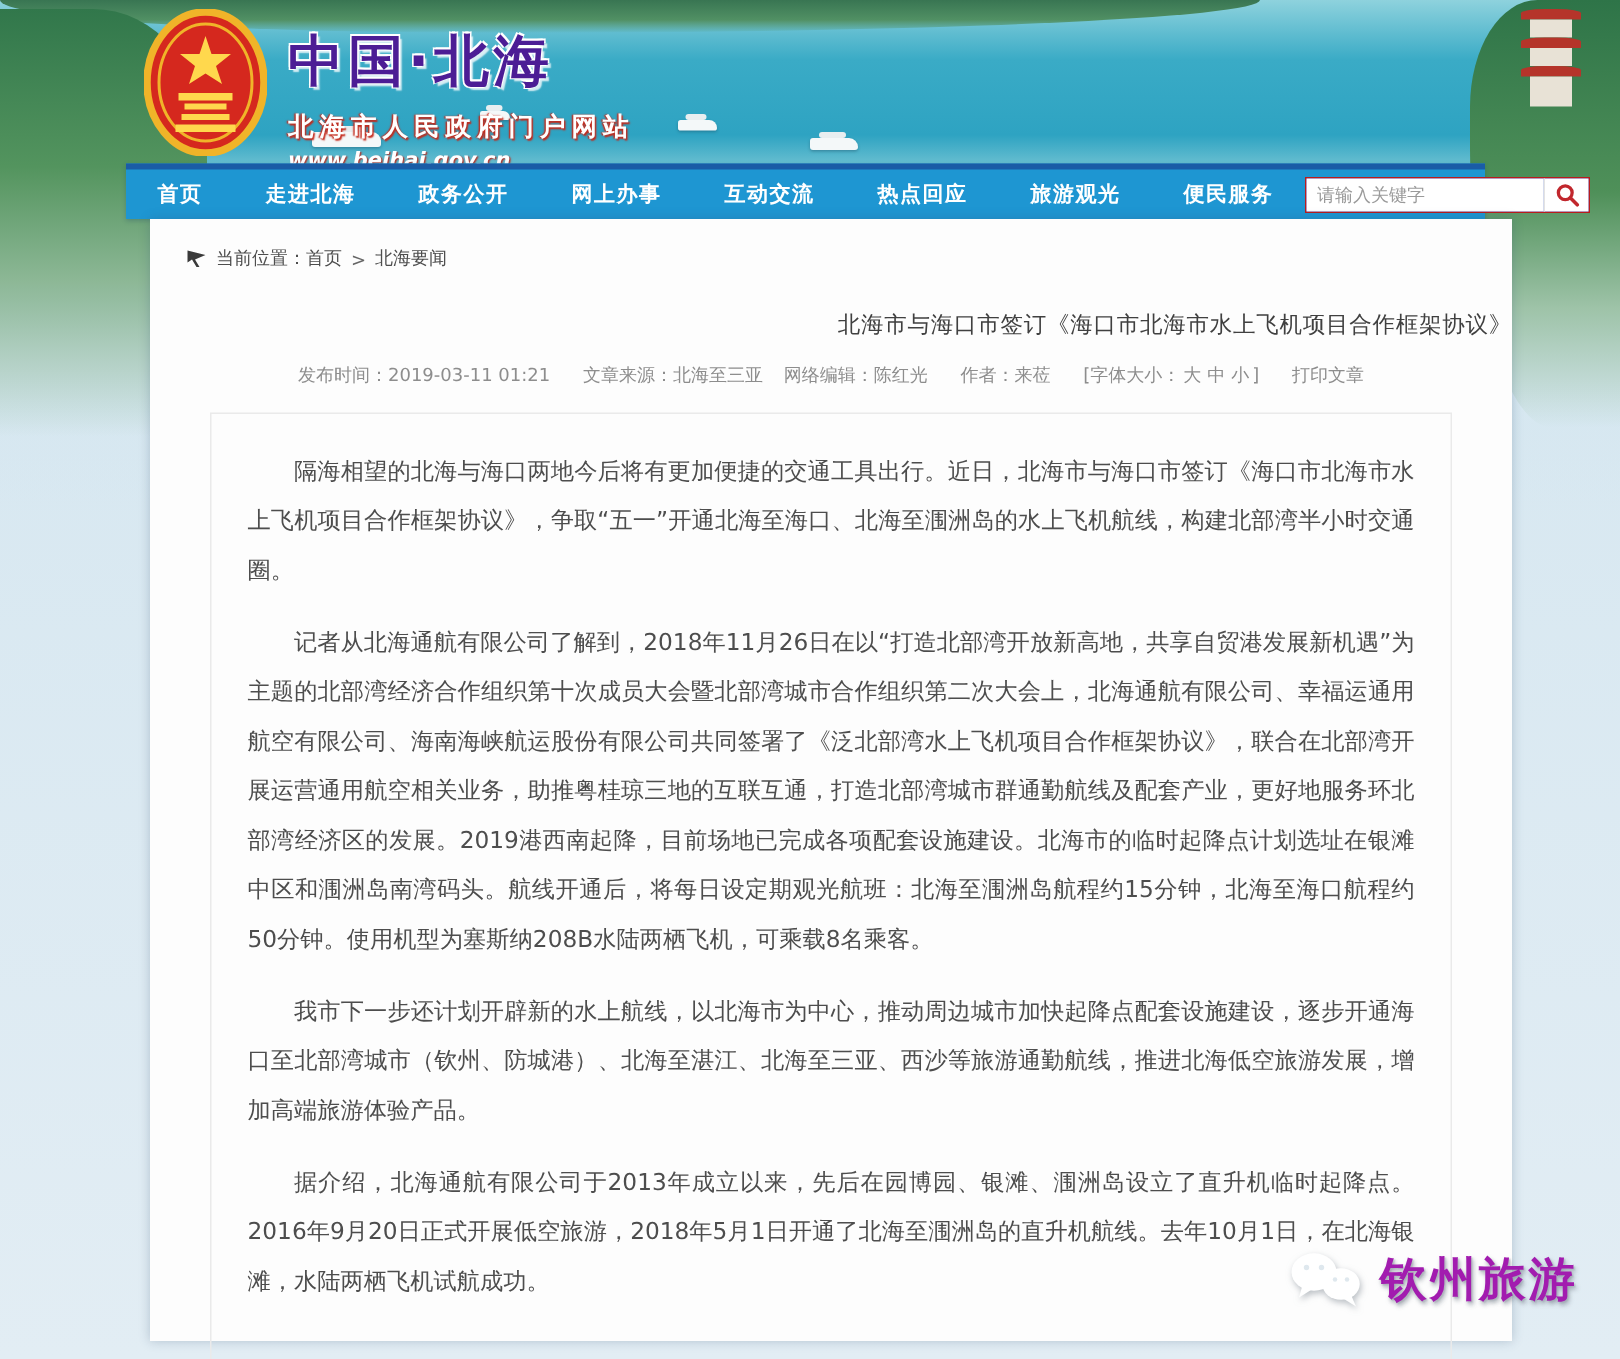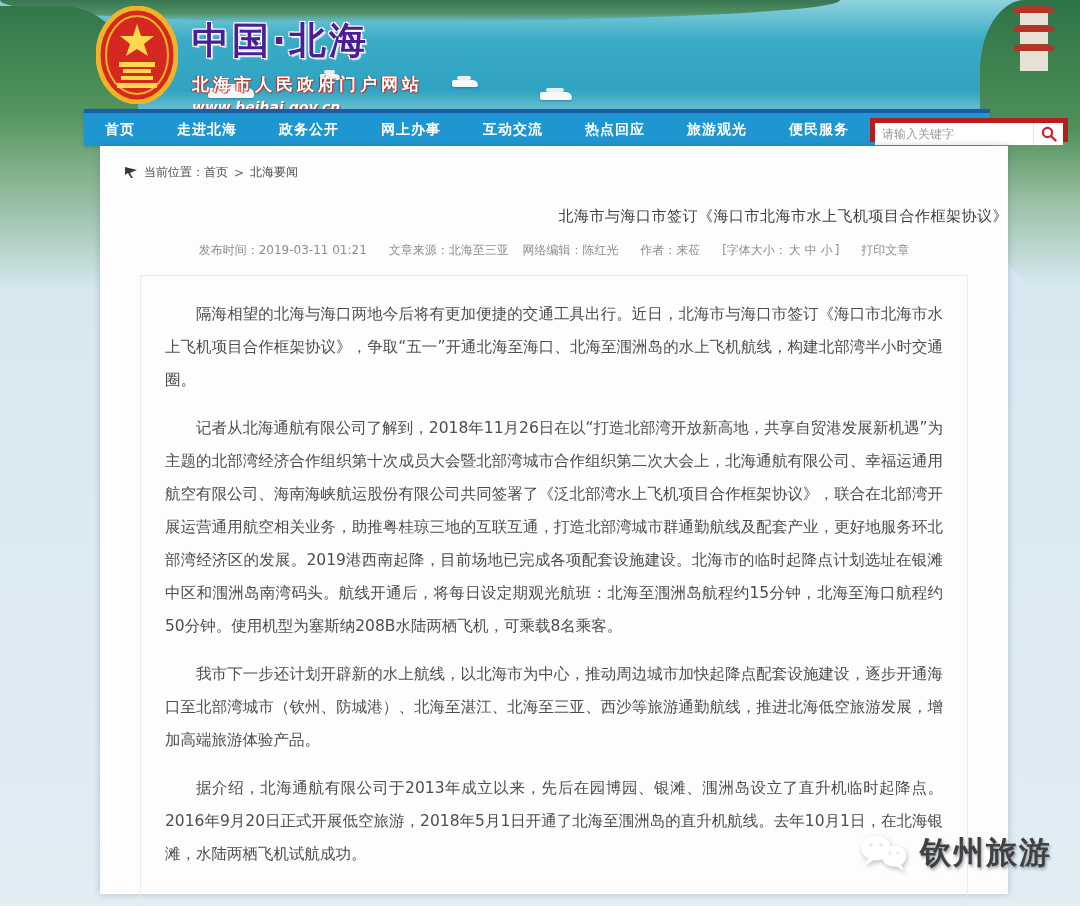--- a/index.html
+++ b/index.html
@@ -37,21 +37,21 @@
   .site-url { margin-top:3px; font-size:14px; font-weight:bold; font-style:italic; color:#fff;
     text-shadow:1px 1px 1px rgba(190,35,20,.85); }
 
   
   .nav { position:absolute; left:84px; top:109px; width:906px; height:37px;
     background:#1e96d2; border-top:4px solid #1a5ca6; display:flex; align-items:center;
     box-shadow:0 1px 3px rgba(20,60,100,.25); }
   .nav-item { color:#fff; font-size:14px; font-weight:bold; letter-spacing:1px;
     padding:0 21px; cursor:pointer; white-space:nowrap; }
   .search-box { margin-left:auto; margin-right:10px; display:flex; height:24px; background:#1d4ed8;
-    border:5px solid #b91c1c; }
+    border:1px solid #b91c1c; }
   .search-input { border:none; outline:none; width:158px; height:22px; font-size:12px; padding:0 7px; color:#444; }
   .search-input::placeholder { color:#9a9a9a; }
   .search-btn { width:30px; height:22px; background:#fff; border:none; border-left:1px solid #e3e3e3;
     display:flex; align-items:center; justify-content:center; cursor:pointer; }
 
   
   .page { position:absolute; left:100px; top:146px; width:908px; height:748px; background:#fdfdfd;
     box-shadow:0 0 7px rgba(50,80,110,.28); padding:18px 0 0 0; }
   .breadcrumb { display:flex; align-items:center; padding-left:24px; font-size:12px; color:#4d4d4d; }
   .breadcrumb .crumb { color:#4d4d4d; cursor:pointer; }
@@ -63,21 +63,21 @@
   .art-meta { margin-top:16px; text-align:center; font-size:12px; color:#8d8d8d; }
   .art-meta .grp { margin:0 9px; white-space:nowrap; }
   .art-meta .inner { margin-left:10px; }
   .meta-link { color:#8d8d8d; cursor:pointer; margin:0 2px; }
 
   .art-body { margin:16px 40px 0 40px; border:1px solid #eaeaea; min-height:560px; padding:22px 24px 30px 24px; }
   .art-body p { font-size:15.5px; line-height:33px; color:#4d4d4d; text-indent:2em; margin-bottom:15px;
     text-align:justify; }
 
   
-  .watermark { position:absolute; right:28px; bottom:32px; display:flex; align-items:center; color:#404040;
+  .watermark { position:absolute; right:28px; bottom:32px; display:flex; align-items:center; color:#a21caf;
     text-shadow:1px 2px 3px rgba(120,130,140,.55);justify-content:center; }
   .watermark .wm-text { font-size:31px; font-weight:bold; letter-spacing:2px;
     filter:drop-shadow(1px 1px 0 rgba(150,160,170,.4)); }
   .wm-icon { margin-right:10px; filter:drop-shadow(1px 2px 2px rgba(120,130,140,.5)); }
 </style>
 </head>
 <body>
 
 <div class="photo-bg">
   <div class="mountains-top"></div>

